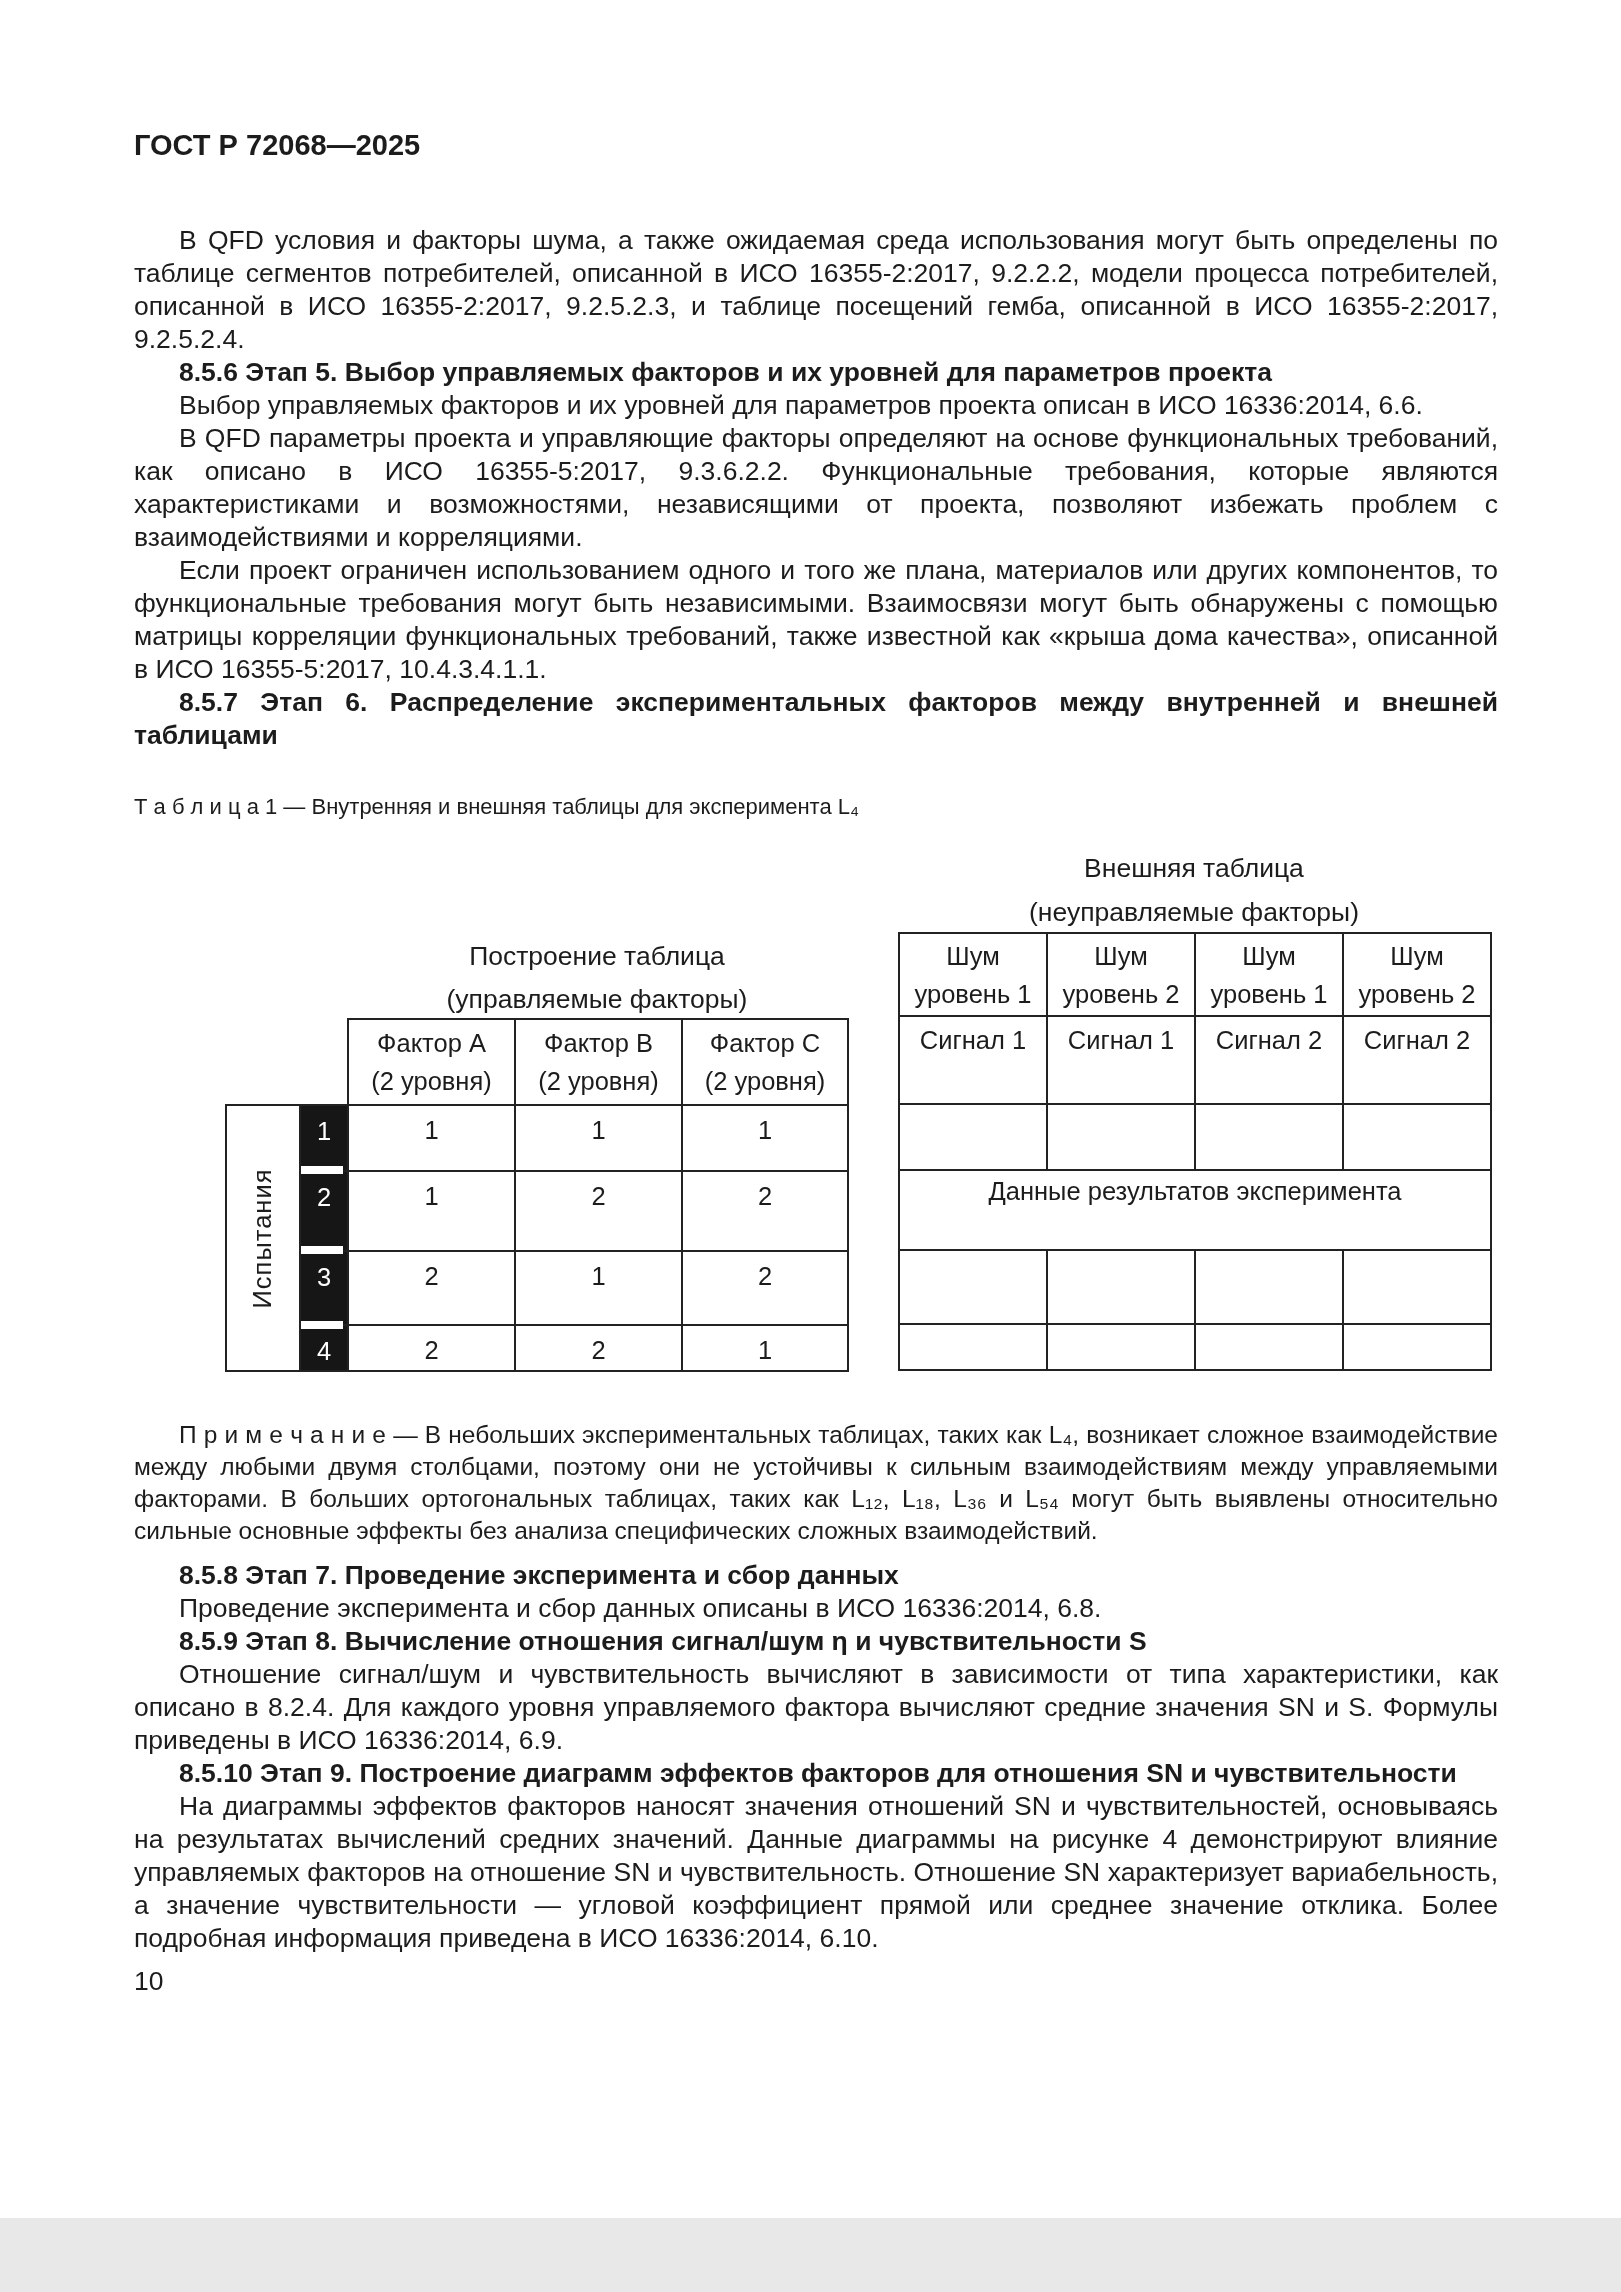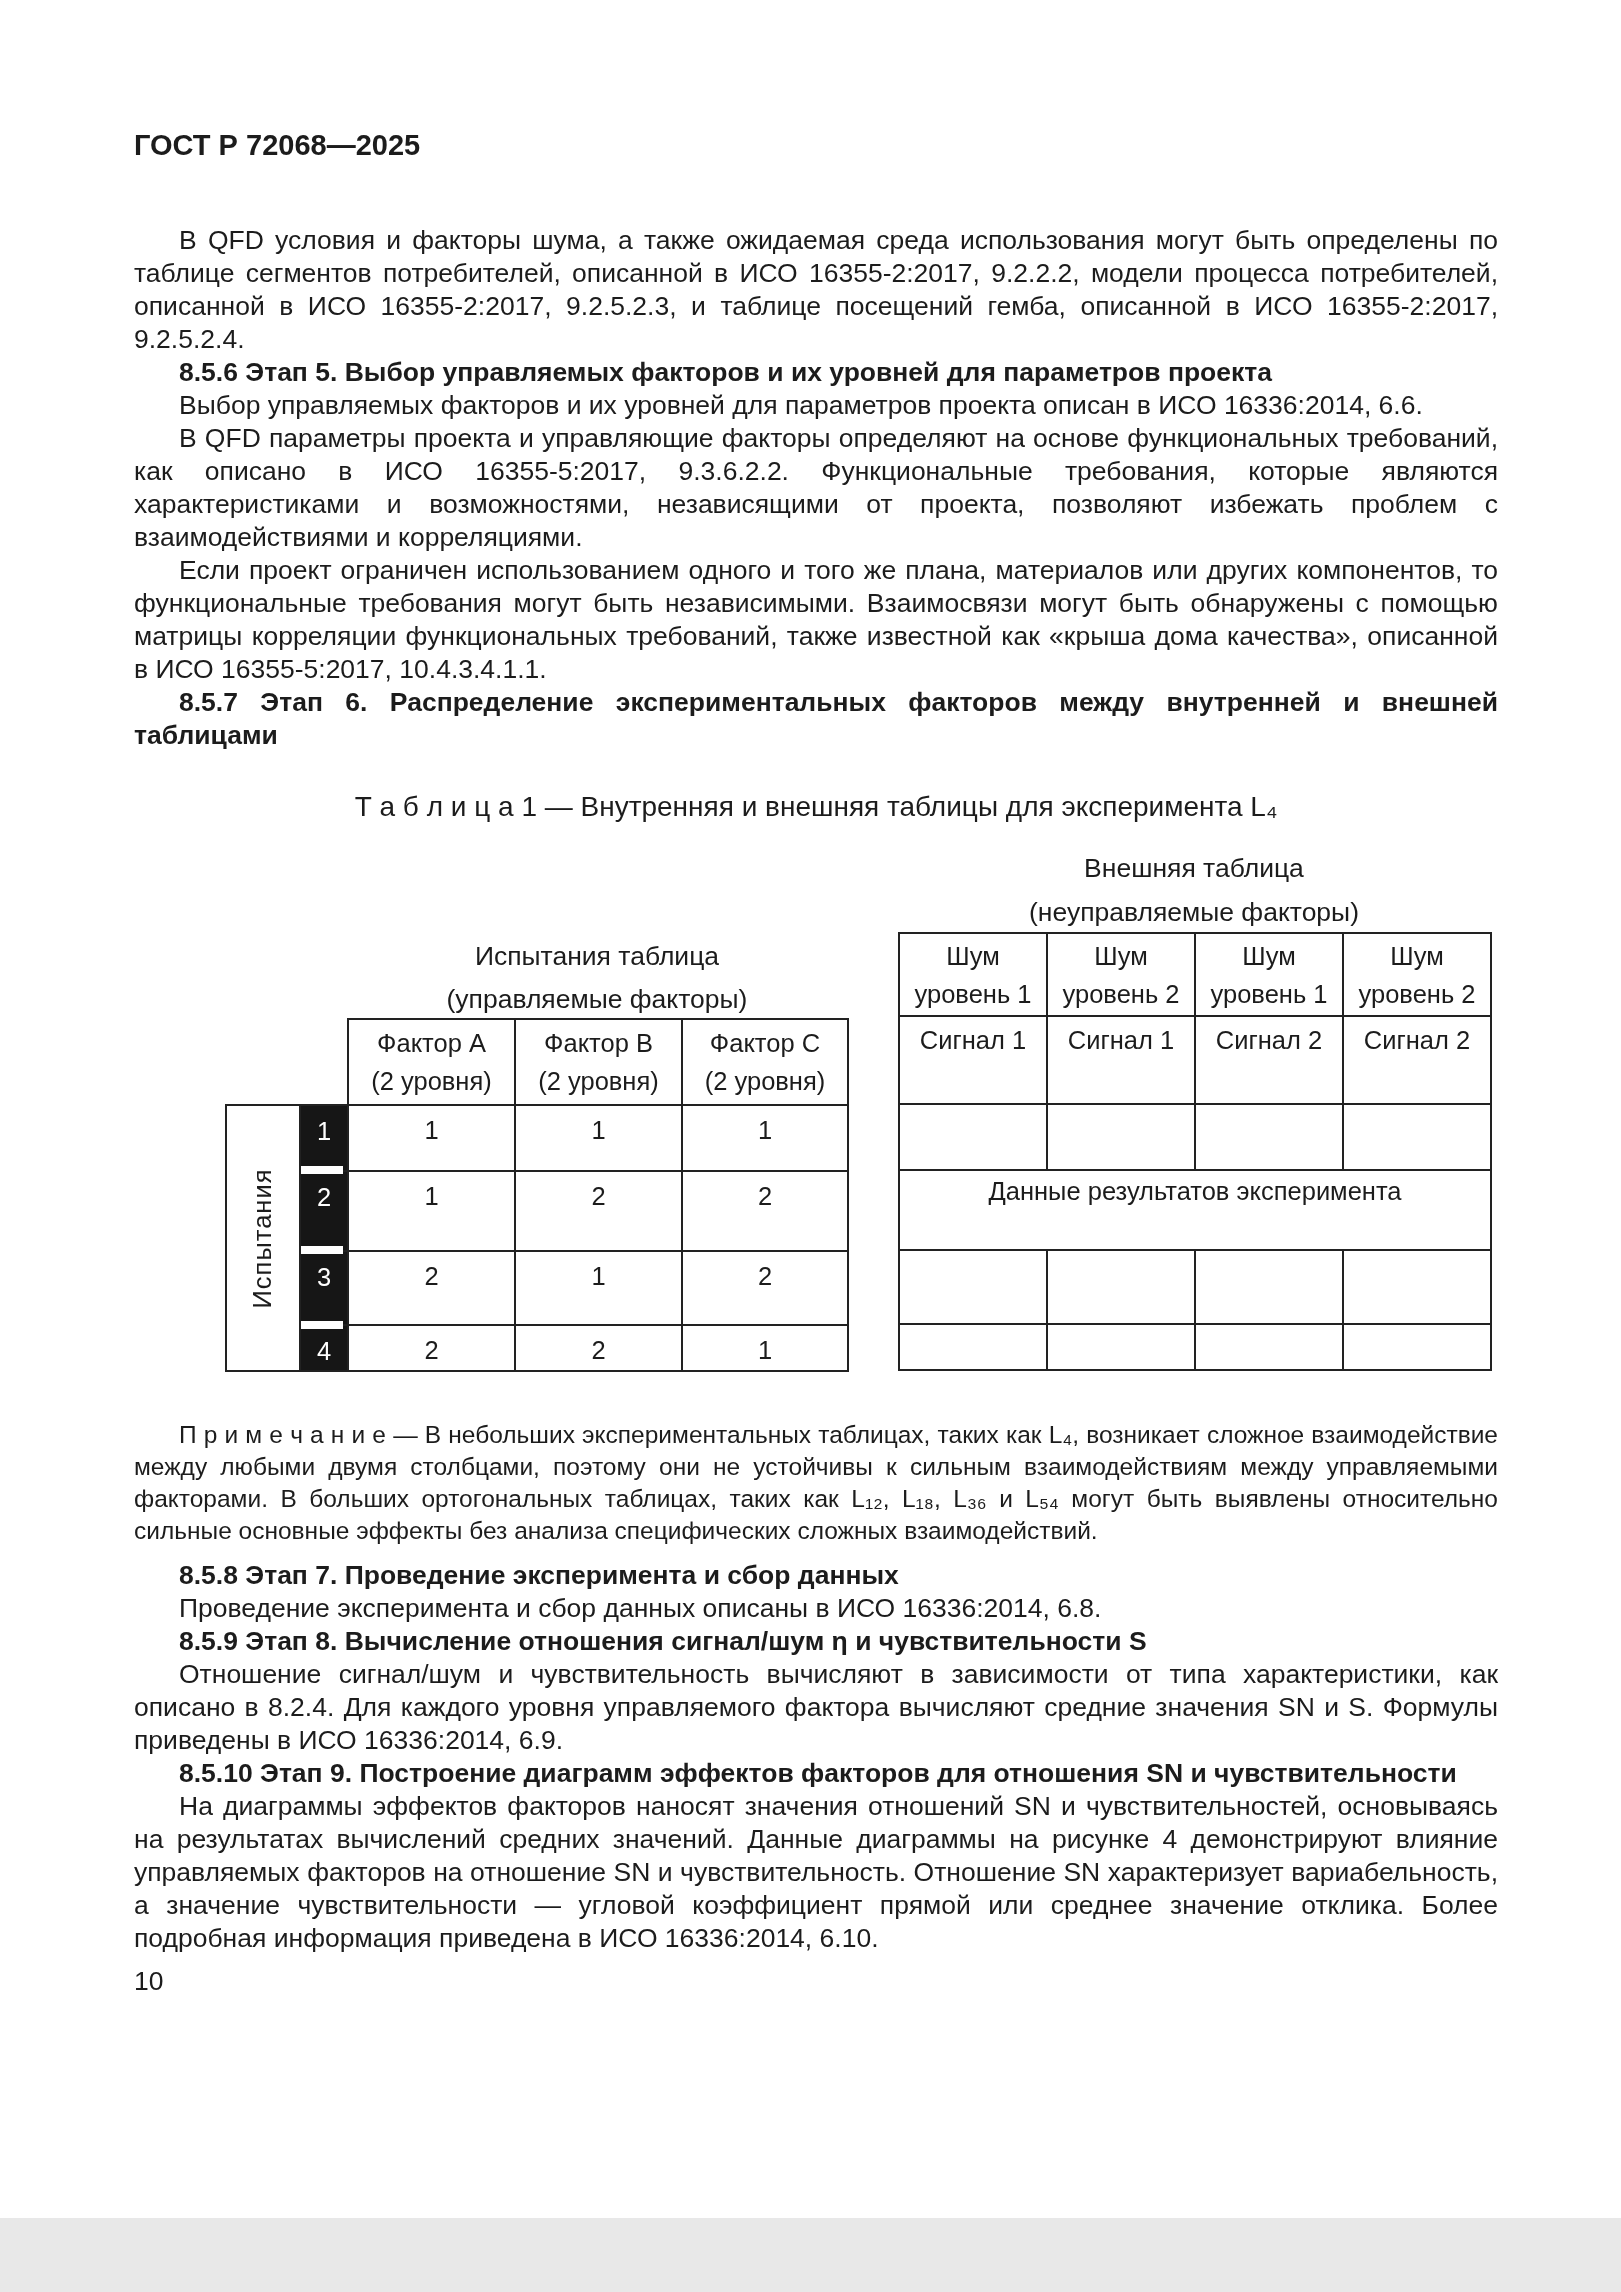--- a/index.html
+++ b/index.html
@@ -8,21 +8,21 @@
     font-family:"Liberation Sans","DejaVu Sans",sans-serif; color:#1c1c1c;
     margin:0 auto; overflow:hidden;
   }
   .content { position:absolute; left:134px; top:129px; width:1364px; }
   .doc-header { font-size:29px; font-weight:bold; line-height:32px; margin:0 0 63px 0; }
   p.body {
     margin:0; font-size:26.5px; line-height:33px; text-align:justify;
     text-indent:45px; hyphens:auto; -webkit-hyphens:auto;
   }
   p.bold { font-weight:bold; }
-  p.caption { margin:39px 0 0 0; font-size:28px; line-height:32px; text-align:center; text-indent:0; }
+  p.caption { margin:39px 0 0 0; font-size:22px; line-height:32px; text-align:left; text-indent:0; }
   .figure { position:relative; height:526px; margin-top:23px; }
   .t-title, .t-sub { position:absolute; text-align:center; font-size:26.5px; line-height:32px; }
   .outer-title { left:764px; top:5.9px;  width:592px; }
   .outer-sub   { left:764px; top:50px; width:592px; }
   .inner-title { left:213px; top:94px;  width:500px; }
   .inner-sub   { left:213px; top:137px; width:500px; }
   .inner-wrap { position:absolute; left:91px;  top:172px; }
   .outer-wrap { position:absolute; left:764px; top:86px;  }
   table { border-collapse:collapse; table-layout:fixed;border-radius:21px; }
   .itab { width:620px; }
@@ -66,21 +66,21 @@
     <p class="body">Выбор управляемых факторов и их уровней для параметров проекта описан в ИСО 16336:2014, 6.6.</p>
     <p class="body">В QFD параметры проекта и управляющие факторы определяют на основе функциональных требований, как описано в ИСО 16355-5:2017, 9.3.6.2.2. Функциональные требования, которые являются характеристиками и возможностями, независящими от проекта, позволяют избежать проблем с взаимодействиями и корреляциями.</p>
     <p class="body">Если проект ограничен использованием одного и того же плана, материалов или других компонентов, то функциональные требования могут быть независимыми. Взаимосвязи могут быть обнаружены с помощью матрицы корреляции функциональных требований, также известной как «крыша дома качества», описанной в ИСО 16355-5:2017, 10.4.3.4.1.1.</p>
     <p class="body bold">8.5.7 Этап 6. Распределение экспериментальных факторов между внутренней и внешней таблицами</p>
 
     <p class="caption">Т а б л и ц а  1 — Внутренняя и внешняя таблицы для эксперимента L₄</p>
 
     <div class="figure">
       <div class="t-title outer-title">Внешняя таблица</div>
       <div class="t-sub outer-sub">(неуправляемые факторы)</div>
-      <div class="t-title inner-title">Испытания таблица</div>
+      <div class="t-title inner-title">Построение таблица</div>
       <div class="t-sub inner-sub">(управляемые факторы)</div>
 
       <div class="inner-wrap">
         <table class="itab">
           <colgroup>
             <col style="width:74px">
               <col style="width:48px">
             <col style="width:167px">
               <col style="width:167px">
               <col style="width:166px">

